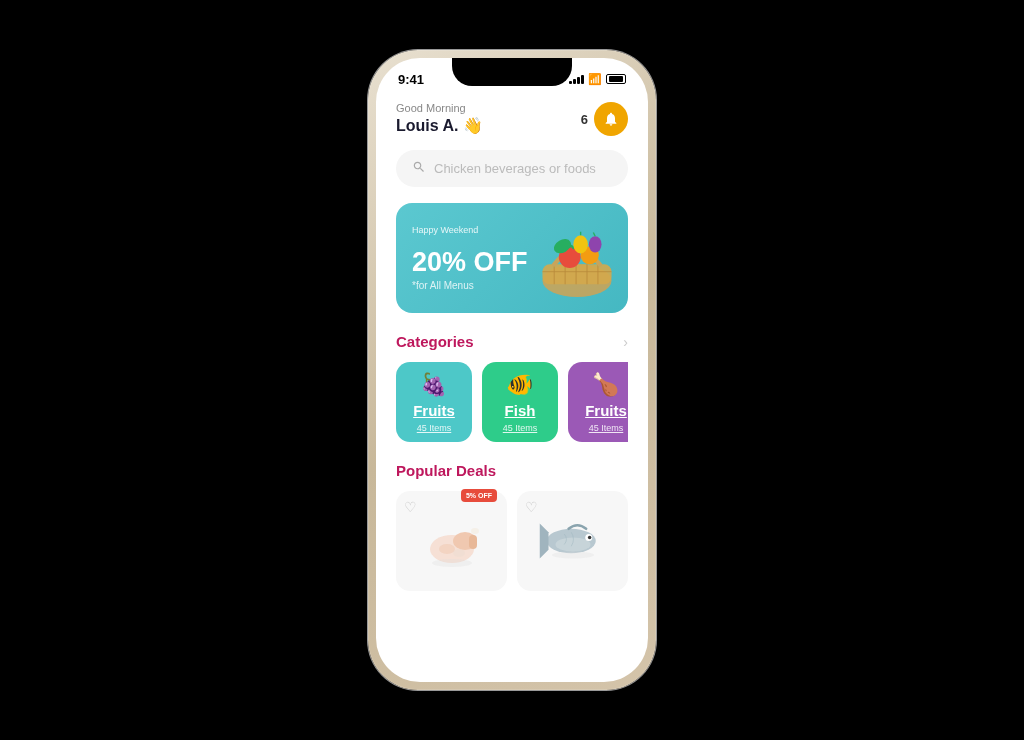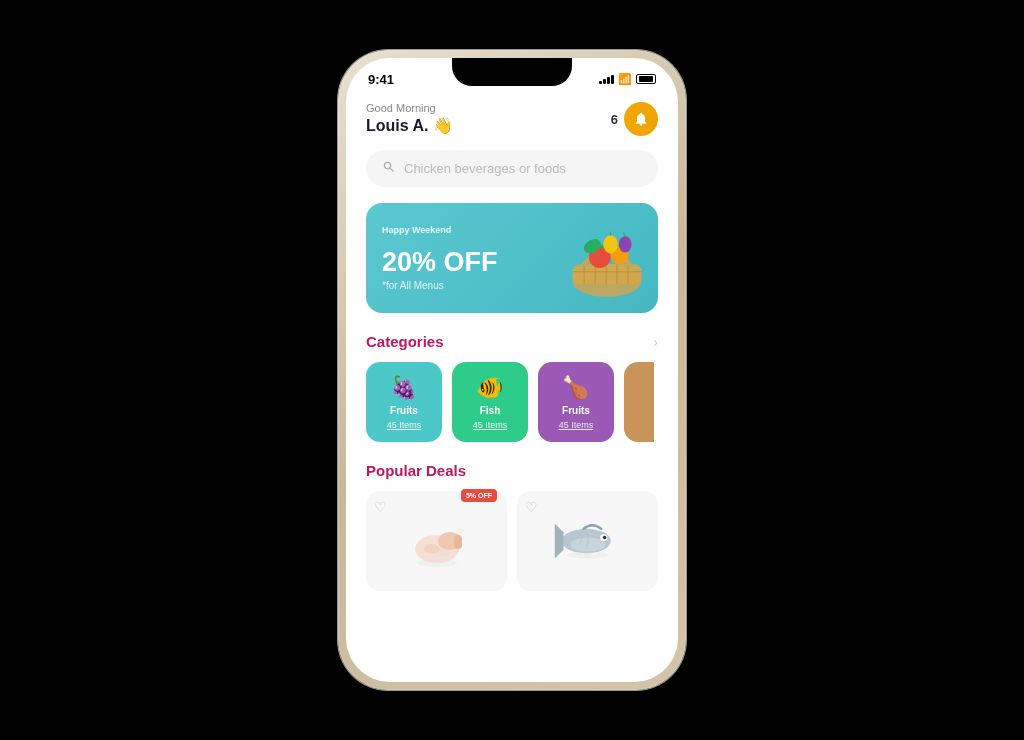--- a/index.html
+++ b/index.html
@@ -6,21 +6,21 @@
     body {
       background: #000;
       display: flex;
       justify-content: center;
       align-items: center;
       min-height: 100vh;
       font-family: -apple-system, BlinkMacSystemFont, 'Segoe UI', sans-serif;
     }
 
     .phone-outer {
-      width: 348px;
+      width: 288px;
       height: 640px;
       background: linear-gradient(145deg, #e8e0d0, #c8b89a, #d4c4aa);
       border-radius: 50px;
       padding: 8px;
       box-shadow: 0 0 0 1px #999, 0 20px 60px rgba(0,0,0,0.8), inset 0 0 0 1px #fff2;
       position: relative;
     }
 
     .phone-inner {
       width: 100%;
@@ -161,21 +161,21 @@
       height: 110px;
       display: flex;
       flex-direction: column;
       justify-content: center;
     }
 
     .banner-tag {
       font-size: 9px;
       color: rgba(255,255,255,0.85);
       margin-bottom: 14px;
-      font-weight: 700;
+      font-weight: 400;
     }
 
     .banner-discount {
       font-size: 27px;
       font-weight: 900;
       color: #fff;
       line-height: 1;
       margin-bottom: 4px;
     }
 
@@ -236,23 +236,24 @@
       align-items: center;
       justify-content: center;
       gap: 4px;
       padding: 8px;
       flex-shrink: 0;
     }
 
     .cat-icon { font-size: 22px; }
 
     .cat-name {
-      font-size: 10px;
+      font-size: 15px;
       font-weight: 700;
       color: #fff;
+      text-decoration: underline;
     }
 
     .cat-count {
       font-size: 9px;
       color: rgba(255,255,255,0.85);
       text-decoration: underline;
     }
 
     .cat-fruits { background: #4dc8c8; }
     .cat-fish   { background: #2ecc8a; }

